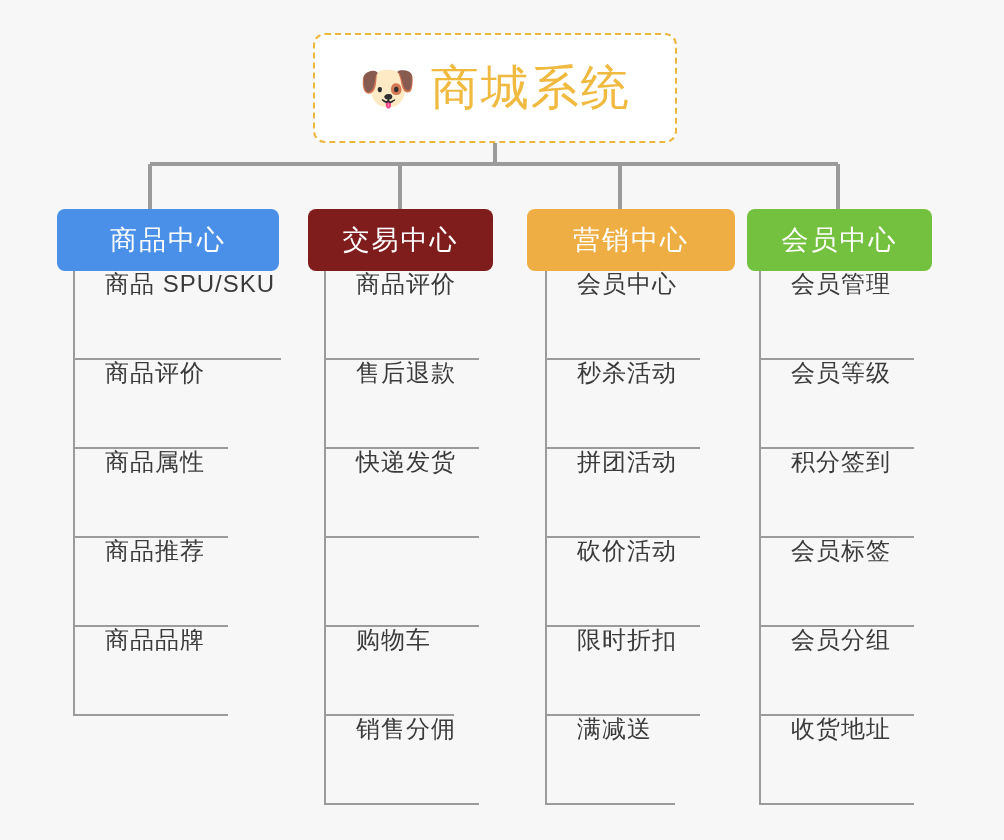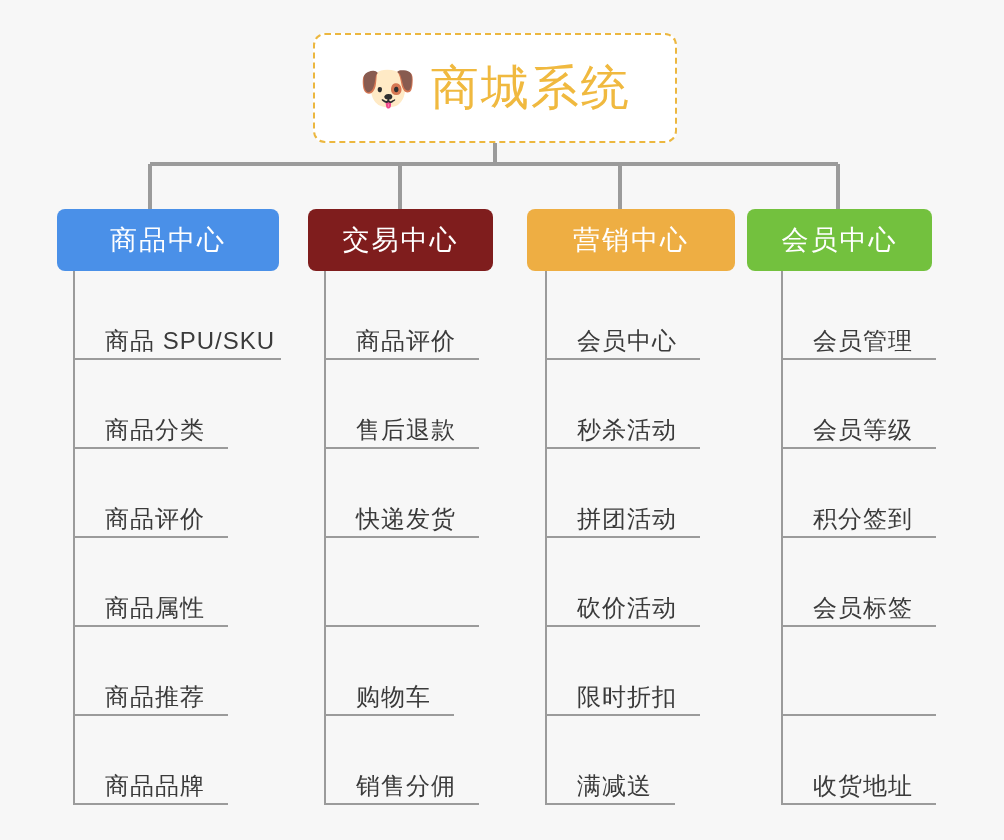--- a/index.html
+++ b/index.html
@@ -106,37 +106,37 @@
   .leaf-list {
     position: relative;
     margin: 0;
     padding: 0;
     list-style: none;
     
   }
   .col-0 .leaf-list { margin-left: 16px; }
   .col-1 .leaf-list { margin-left: 16px; }
   .col-2 .leaf-list { margin-left: 18px; }
-  .col-3 .leaf-list { margin-left: 34px; }
+  .col-3 .leaf-list { margin-left: 12px; }
 
   .leaf-list::before {
     content: "";
     position: absolute;
     left: 0;
     top: 0;
     bottom: 0;
     width: 2px;
     background: #9b9b9b;
   }
 
   .leaf-item {
     position: relative;
     height: 89px;
     display: flex;
-    align-items: flex-end;
+    align-items: flex-start;
     padding-left: 0;
   }
   .leaf-underline {
     position: absolute;
     left: 0;
     bottom: 0;
     height: 2px;
     background: #9b9b9b;
   }
   .leaf-label {
@@ -182,24 +182,20 @@
       <div class="col-header" style="background:#4a90e8">
         <span>商品中心</span>
       </div>
       <ul class="leaf-list">
         <li class="leaf-item" data-w="wide">
           <span class="leaf-underline"></span>
           <span class="leaf-label">商品 SPU/SKU</span>
         </li>
         <li class="leaf-item" data-w="normal">
           <span class="leaf-underline"></span>
-          <span class="leaf-label">商品分类</span>
-        </li>
-        <li class="leaf-item" data-w="normal">
-          <span class="leaf-underline"></span>
           <span class="leaf-label">商品评价</span>
         </li>
         <li class="leaf-item" data-w="normal">
           <span class="leaf-underline"></span>
           <span class="leaf-label">商品属性</span>
         </li>
         <li class="leaf-item" data-w="normal">
           <span class="leaf-underline"></span>
           <span class="leaf-label">商品推荐</span>
         </li>
@@ -289,20 +285,21 @@
         <li class="leaf-item" data-w="normal">
           <span class="leaf-underline"></span>
           <span class="leaf-label">积分签到</span>
         </li>
         <li class="leaf-item" data-w="normal">
           <span class="leaf-underline"></span>
           <span class="leaf-label">会员标签</span>
         </li>
         <li class="leaf-item" data-w="normal">
           <span class="leaf-underline"></span>
+          <span class="leaf-label">会员分组</span>
         </li>
         <li class="leaf-item" data-w="normal">
           <span class="leaf-underline"></span>
           <span class="leaf-label">收货地址</span>
         </li>
       </ul>
     </div>
 
   </div>
 </div>

